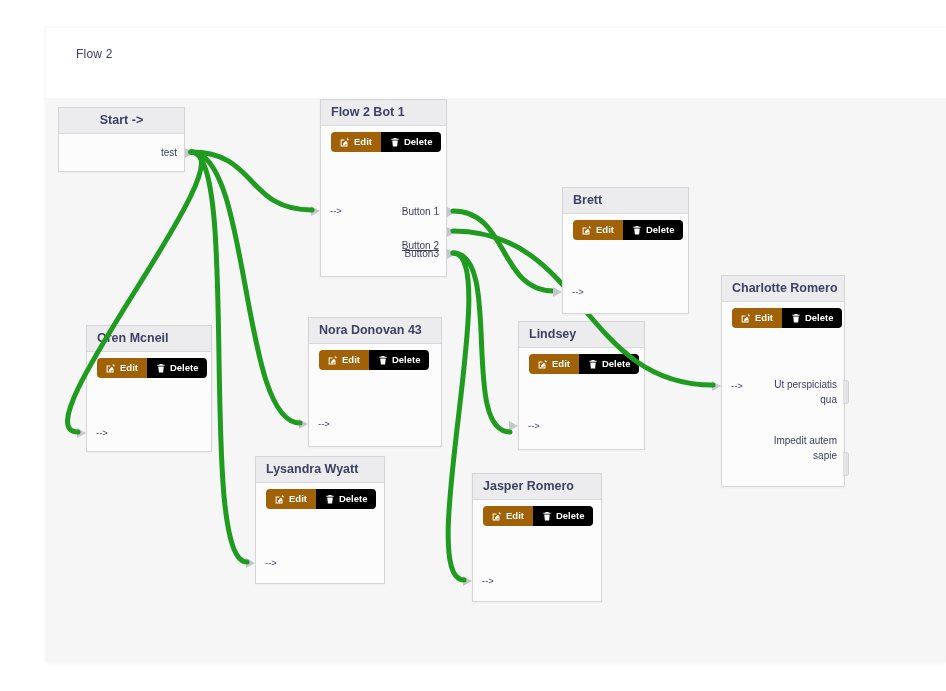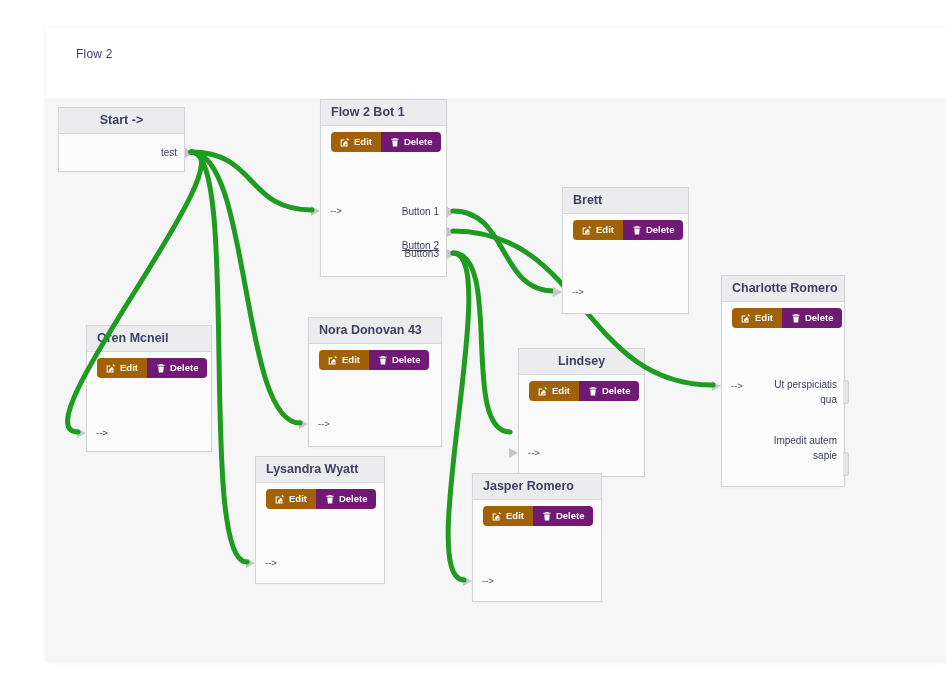--- a/index.html
+++ b/index.html
@@ -14,21 +14,21 @@
   #edges path{fill:none;stroke-width:5;stroke-linecap:round;pointer-events:stroke;}
   .node{position:absolute;background:#fcfcfc;border:1px solid #d6d6d8;z-index:1;
     box-shadow:0 1px 2px rgba(0,0,0,.04);}
   .node.front{z-index:9;}
   .node-header{height:25px;line-height:25px;padding:0 10px;background:#ececee;border-bottom:1px solid #d9d9db;
     font-size:12.5px;font-weight:600;color:#3d4164;white-space:nowrap;overflow:hidden;}
   .btn-row{position:absolute;left:10px;top:32px;display:flex;}
   .btn{display:inline-flex;align-items:center;gap:4px;font-size:9.5px;font-weight:700;color:#fff;
     padding:5px 9px;cursor:pointer;line-height:1;}
   .btn.edit{background:#a16207;border-radius:4px 0 0 4px;}
-  .btn.delete{background:#701a75;border-radius:0 4px 4px 0;}
+  .btn.delete{background:#000000;border-radius:0 4px 4px 0;}
   .btn svg{display:block;}
   .in-label{position:absolute;left:9px;font-size:9.5px;color:#3e4060;}
   .out-label{position:absolute;right:7px;font-size:10px;color:#3e4060;white-space:nowrap;}
   .out-label.block{width:68px;text-align:right;white-space:normal;line-height:1.5;}
   .port-arrow{position:absolute;width:0;height:0;border-top:5px solid transparent;
     border-bottom:5px solid transparent;border-left:9px solid #c3c6cb;}
   .port-arrow.input{left:-10px;}
   .port-arrow.output{right:-10px;}
   .port-tab{position:absolute;right:-5px;width:5px;height:22px;background:#e4e4e6;border:1px solid #d2d2d4;
     border-left:none;border-radius:0 3px 3px 0;}
@@ -176,21 +176,21 @@
               <svg width="10" height="10" viewBox="0 0 16 16">
                 <path fill="#fff" d="M5.8 1.5h4.4l.6 1.2h3v1.6H2.2V2.7h3zM3.6 5.5h8.8L11.4 15H4.6z"></path>
               </svg>
             </span>
             <span>Delete</span>
           </div>
         </div>
         <div class="port-arrow input" style="top: 101px;"></div>
         <div class="in-label" style="top: 100px;">--&gt;</div>
       </div>
-      <div class="node" style="left: 518px; top: 348px; width: 125px; height: 127px; text-align: center;">
+      <div class="node" style="left: 518px; top: 321px; width: 125px; height: 127px;">
         <div class="node-header">Lindsey</div>
         <div class="btn-row">
           <div class="btn edit">
             <span>
               <svg width="10" height="10" viewBox="0 0 16 16">
                 <path fill="#fff" d="M1 4h6v1.6H2.6v7.8h7.8V9H12v6H1zM13.8 3.4 12.6 2.2c-.4-.4-1-.4-1.4 0l-1 1 2.6 2.6 1-1c.4-.4.4-1 0-1.4zM5 10.4V13h2.6L12 8.6 9.4 6z"></path>
               </svg>
             </span>
             <span>Edit</span>
           </div>

